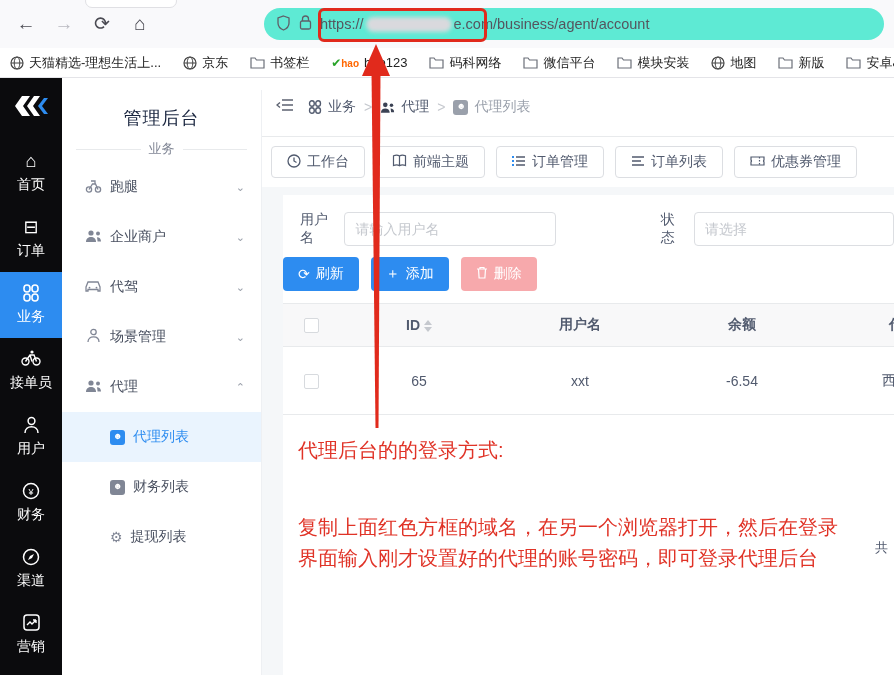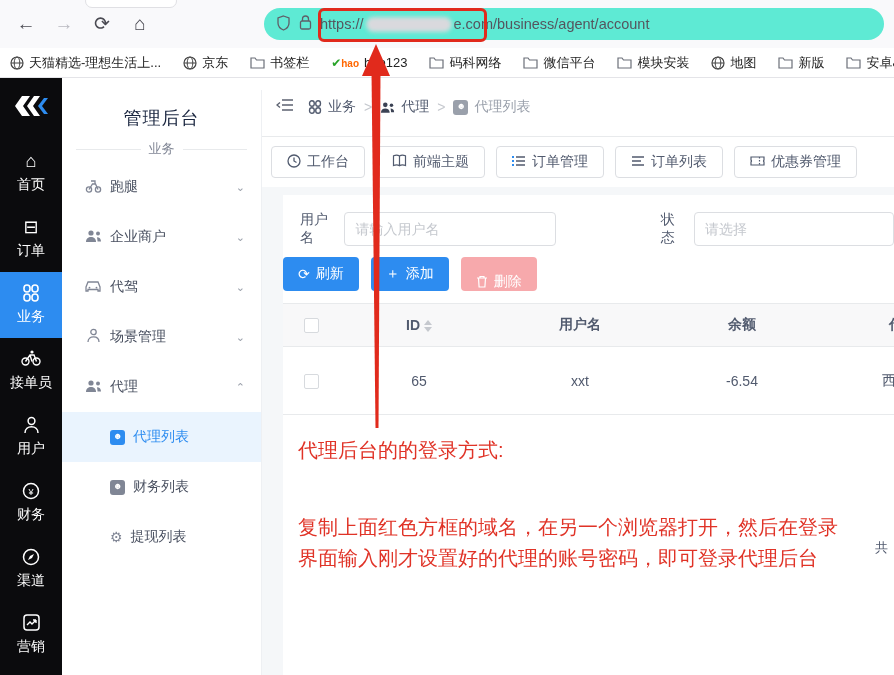--- a/index.html
+++ b/index.html
@@ -59,21 +59,21 @@
   .tab-btn .tic { font-size:13px; color:#515a6e; }
 
   #card { position:absolute; left:21px; top:117px; width:611px; height:480px; background:#fff; overflow:hidden; }
   .filter-row { position:absolute; left:0; top:16px; width:100%; display:flex; align-items:center; }
   .f-label { font-size:14px; color:#515a6e; }
   .inp { height:34px; border:1px solid #dcdee2; border-radius:4px; background:#fff; font-size:14px; color:#495060; padding:0 10px; font-family:inherit; }
   .inp::placeholder { color:#c5c8ce; }
   .btn-row { position:absolute; left:0; top:62px; display:flex; gap:12px; }
   .btn { height:34px; border:none; border-radius:4px; font-size:14px; color:#fff; padding:0 15px; display:flex; align-items:center; gap:6px; cursor:pointer; font-family:inherit; }
   .btn.blue { background:#2d8cf0; }
-  .btn.pink { background:#f7a9ac; cursor:not-allowed;align-items:flex-end; }
+  .btn.pink { background:#f7a9ac; cursor:not-allowed; }
 
   table { position:absolute; left:0; top:108px; border-collapse:collapse; table-layout:fixed; width:700px; font-size:14px; }
   th,td { border:1px solid #e8eaec; border-left:none; border-right:none; text-align:center; }
   th { background:#f8f8f9; color:#515a6e; font-weight:bold; height:43px; }
   td { height:68px; color:#515a6e; background:#fff; }
   .cbx { display:inline-block; width:15px; height:15px; border:1px solid #d7dade; border-radius:2px; background:#fff; cursor:pointer; vertical-align:middle; }
   .sort-carets { display:inline-flex; flex-direction:column; margin-left:4px; vertical-align:middle; }
   .sort-carets i { width:0; height:0; border-left:4px solid transparent; border-right:4px solid transparent; }
   .sort-carets .up { border-bottom:5px solid #c5c8ce; margin-bottom:2px; }
   .sort-carets .dn { border-top:5px solid #c5c8ce; }

